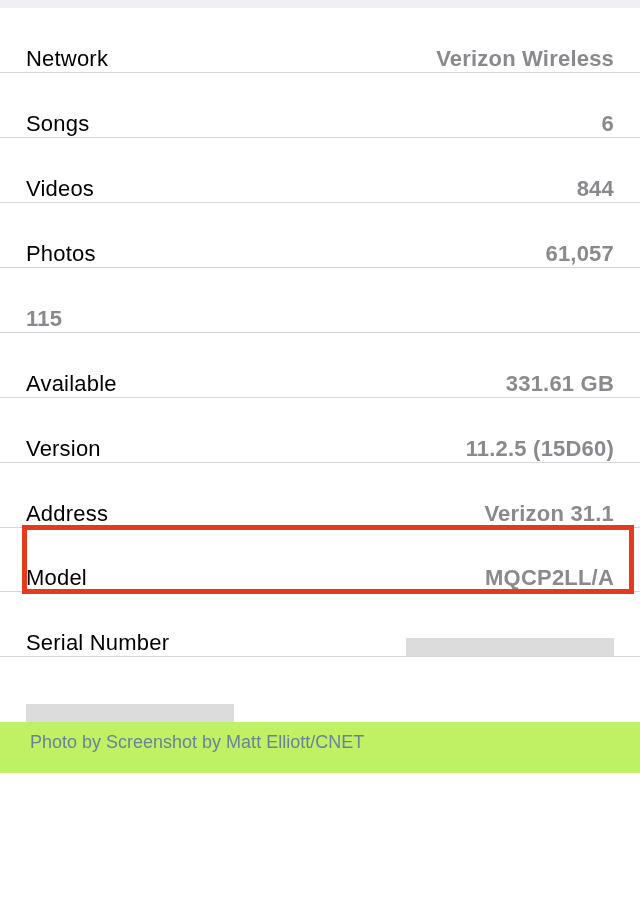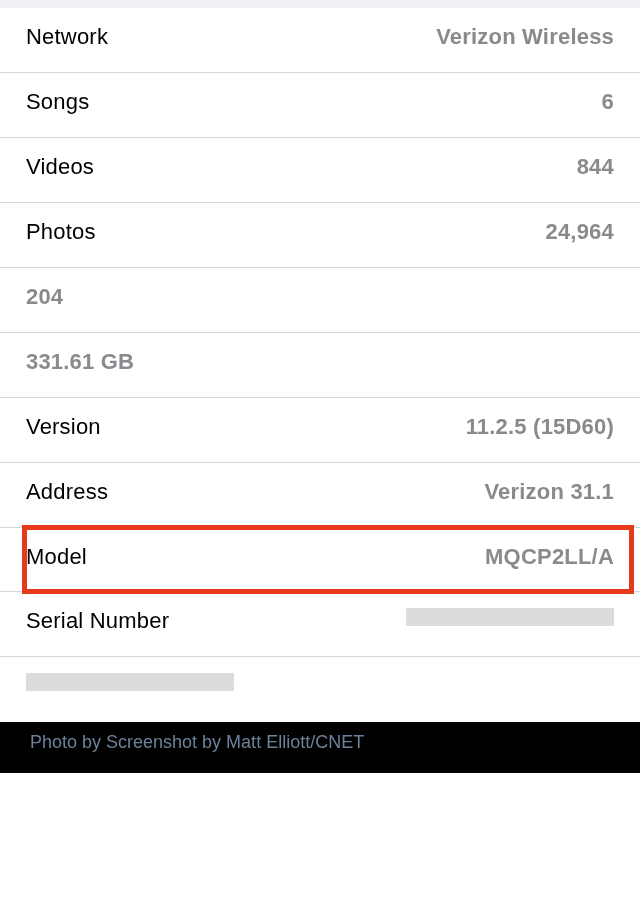--- a/index.html
+++ b/index.html
@@ -15,22 +15,22 @@
     .top-spacer {
       height: 8px;
       background: #efeff4;
     }
     .settings-list {
       background: #ffffff;
     }
     .row {
       display: flex;
       justify-content: space-between;
-      align-items: flex-start;
-      padding: 16px 26px;
+      align-items: flex-end;
+      padding: 0 26px;
       height: 65px;
       border-bottom: 1px solid #d6d6d8;
       position: relative;
     }
     .row .label {
       font-size: 22px;
       font-weight: 400;
       color: #000000;
       letter-spacing: 0.2px;
     }
@@ -52,21 +52,21 @@
       right: 6px;
       bottom: -3px;
       border: 5px solid #e63a1c;
       pointer-events: none;
       z-index: 2;
     }
     .caption {
       padding: 10px 30px 20px 30px;
       font-size: 18px;
       color: #6b8299;
-      background: #000000;
+      background: #bef264;
     }
     .row.last-in-section {
       border-bottom: none;
     }
     .row.model-row {
       height: 64px;
     }
   </style>
 </head>
 <body>
@@ -85,29 +85,30 @@
     <span class="value">6</span>
   </div>
 
   <div class="row">
     <span class="label">Videos</span>
     <span class="value">844</span>
   </div>
 
   <div class="row">
     <span class="label">Photos</span>
-    <span class="value">24,964</span>
+    <span class="value">61,057</span>
   </div>
 
   <div class="row">
-    <span class="value">204</span>
+    <span class="value">115</span>
   </div>
 
 
   <div class="row">
+    <span class="label">Available</span>
     <span class="value">331.61 GB</span>
   </div>
 
   <div class="row">
     <span class="label">Version</span>
     <span class="value">11.2.5 (15D60)</span>
   </div>
 
   <div class="row">
     <span class="label">Address</span>

